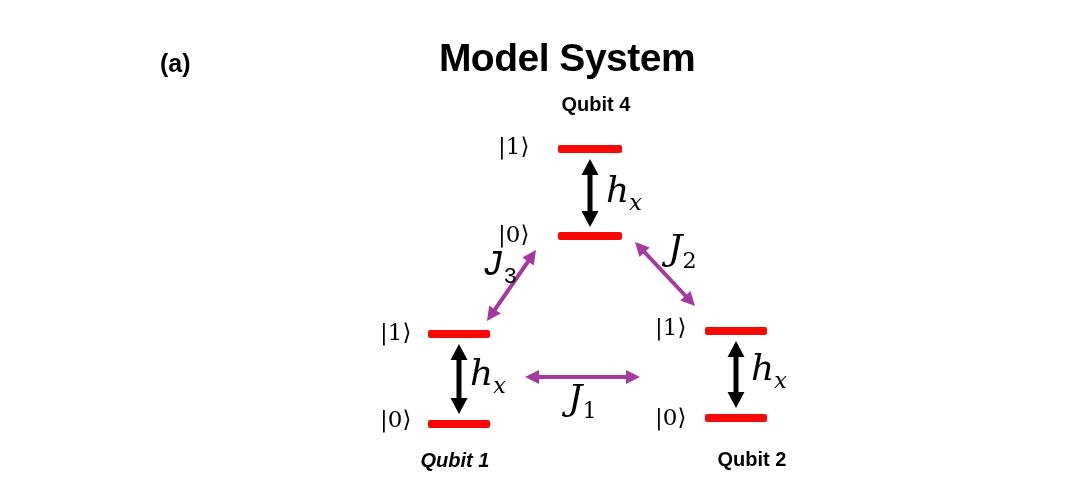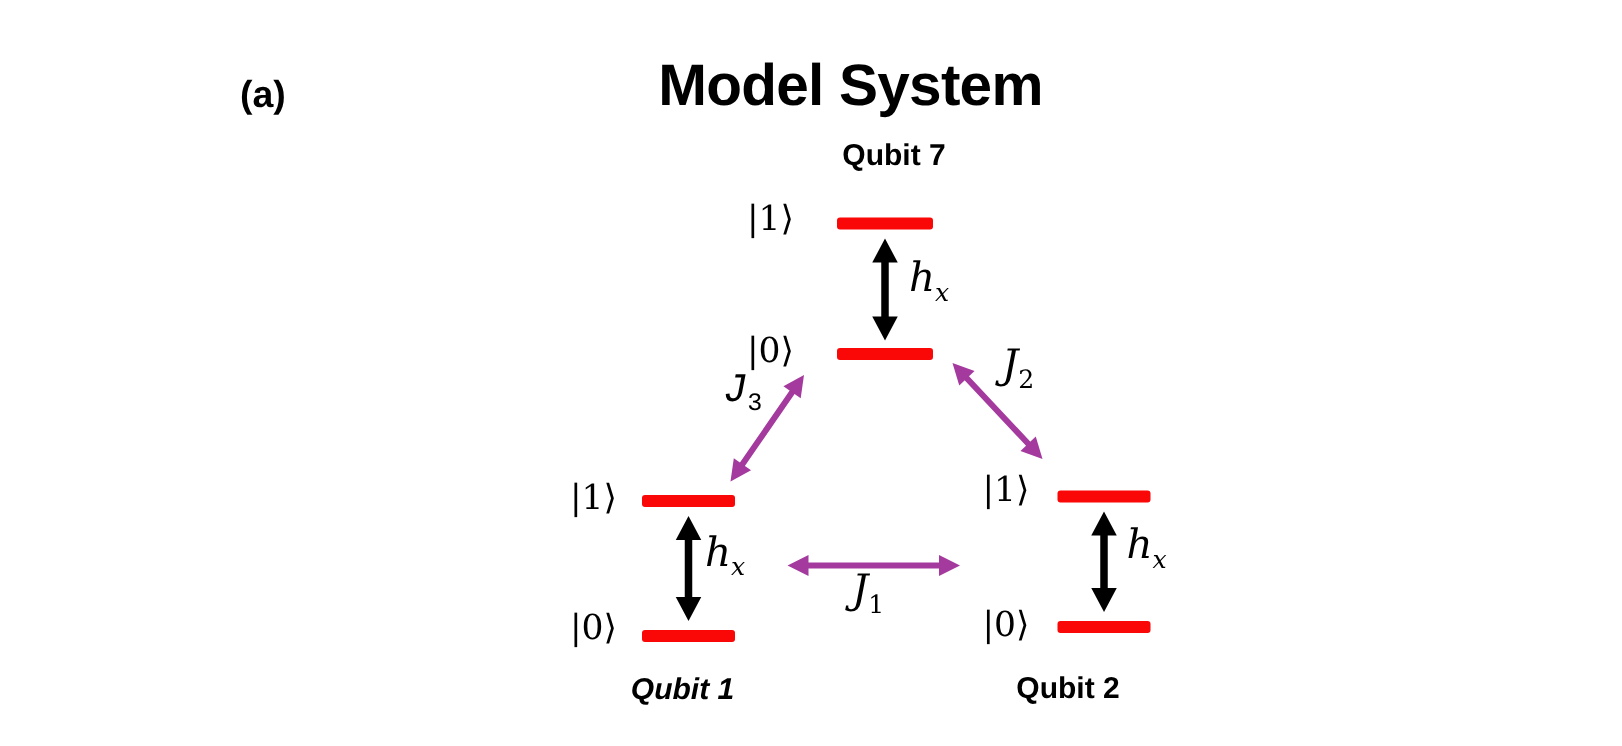--- a/index.html
+++ b/index.html
@@ -16,36 +16,36 @@
     overflow:hidden;
     font-family:"Liberation Sans", sans-serif;
     color:var(--c-text);
   }
   .abs{position:absolute;}
   .panel-label{left:160px;top:49px;font-size:25px;font-weight:700;}
   .title{left:437px;top:36px;width:260px;text-align:center;font-size:39px;font-weight:700;letter-spacing:-0.5px;}
   .qname{font-size:20px;font-weight:700;text-align:center;width:100px;}
   #q3-name{left:546px;top:93px;}
   #q1-name{left:405px;top:449px;font-style:italic;}
-  #q2-name{left:662px;top:448px;}
+  #q2-name{left:702px;top:448px;}
   .ket{font-family:"DejaVu Serif", serif;font-size:23px;line-height:1;}
   #q3-ket1{left:498px;top:135px;}
   #q3-ket0{left:498px;top:223px;}
   #q1-ket1{left:380px;top:321px;}
   #q1-ket0{left:380px;top:408px;}
   #q2-ket1{left:655px;top:316px;}
   #q2-ket0{left:655px;top:406px;}
   .bar{height:8px;border-radius:2px;background:var(--c-level);}
   #q3-bar1{left:558px;top:145px;width:64px;}
   #q3-bar0{left:558px;top:232px;width:64px;}
   #q1-bar1{left:428px;top:330px;width:62px;}
   #q1-bar0{left:428px;top:420px;width:62px;}
   #q2-bar1{left:705px;top:327px;width:62px;}
   #q2-bar0{left:705px;top:414px;width:62px;}
-  .mathlbl{font-family:"DejaVu Serif", serif;font-size:27px;line-height:1;}
+  .mathlbl{font-family:"DejaVu Serif", serif;font-size:36px;line-height:1;}
   .mathlbl .base{font-style:italic;}
   .mathlbl sub{font-size:0.62em;line-height:0;}
   .mathlbl sub.var{font-style:italic;}
   .mathlbl sub.num{font-style:normal;}
   #q3-hx{left:606px;top:172px;}
   #q1-hx{left:470px;top:355px;}
   #q2-hx{left:751px;top:350px;}
   #j1-label{left:568px;top:380px;}
   #j2-label{left:668px;top:230px;}
   #j3-label{left:482px;top:248px;font-family:Liberation Mono, monospace;}
@@ -95,21 +95,21 @@
       <polygon class="j-head" points="487,321 500.7,313.5 489.2,305.5"></polygon>
     </g>
 
     <g>
       <line class="j-shaft" x1="642.5" y1="250" x2="687.5" y2="298"></line>
       <polygon class="j-head" points="635,242 639.5,257.0 649.7,247.4"></polygon>
       <polygon class="j-head" points="695,306 680.3,300.6 690.5,291.0"></polygon>
     </g>
   </svg>
 
-  <div class="abs qname" id="q3-name">Qubit 7</div>
+  <div class="abs qname" id="q3-name">Qubit 4</div>
   <div class="abs ket" id="q3-ket1">|1⟩</div>
   <div class="abs bar" id="q3-bar1"></div>
   <div class="abs mathlbl" id="q3-hx"><span class="base">h</span><sub class="var">x</sub></div>
   <div class="abs ket" id="q3-ket0">|0⟩</div>
   <div class="abs bar" id="q3-bar0"></div>
 
   <div class="abs ket" id="q1-ket1">|1⟩</div>
   <div class="abs bar" id="q1-bar1"></div>
   <div class="abs mathlbl" id="q1-hx"><span class="base">h</span><sub class="var">x</sub></div>
   <div class="abs ket" id="q1-ket0">|0⟩</div>

